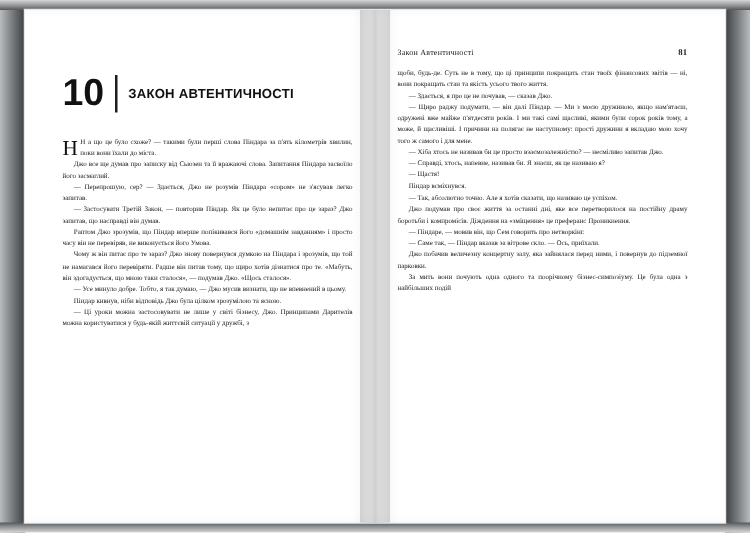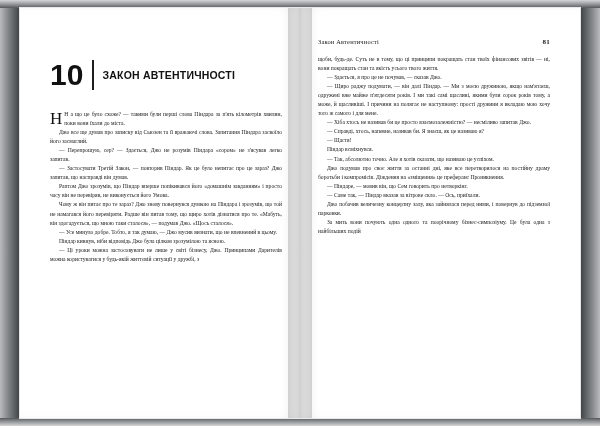--- a/index.html
+++ b/index.html
@@ -78,21 +78,21 @@
     width: 24px;
     height: 410px;
     background: linear-gradient(90deg, rgba(0,0,0,0.16) 0%, rgba(0,0,0,0.02) 40%, rgba(0,0,0,0.02) 60%, rgba(0,0,0,0.16) 100%);
     pointer-events: none;
   }
 
   
   .running-head {
     display: flex;
     justify-content: space-between;
-    align-items: flex-start;
+    align-items: flex-end;
     font-size: 6.4px;
     letter-spacing: 0.2px;
     color: #1a1a1a;
     margin-bottom: 9px;
   }
   .running-title {
     font-style: normal;
     font-size: 6.4px;
   }
   .folio {

